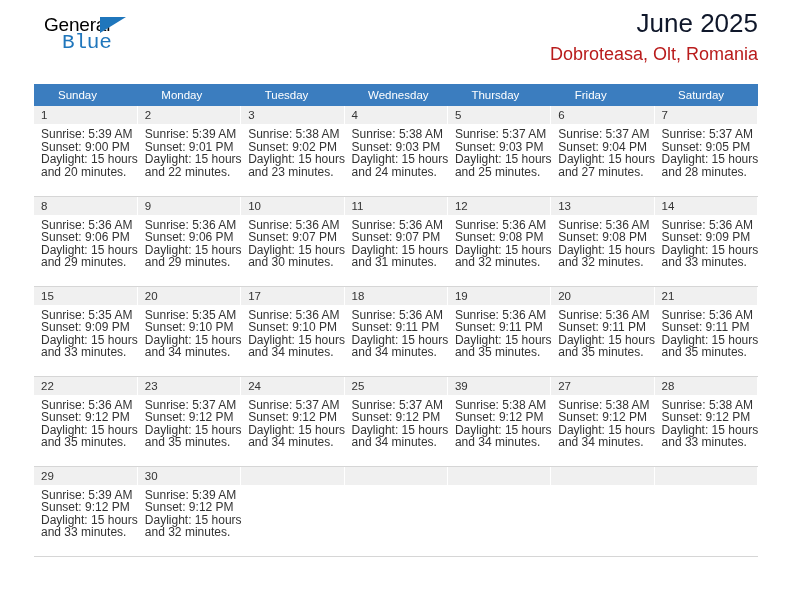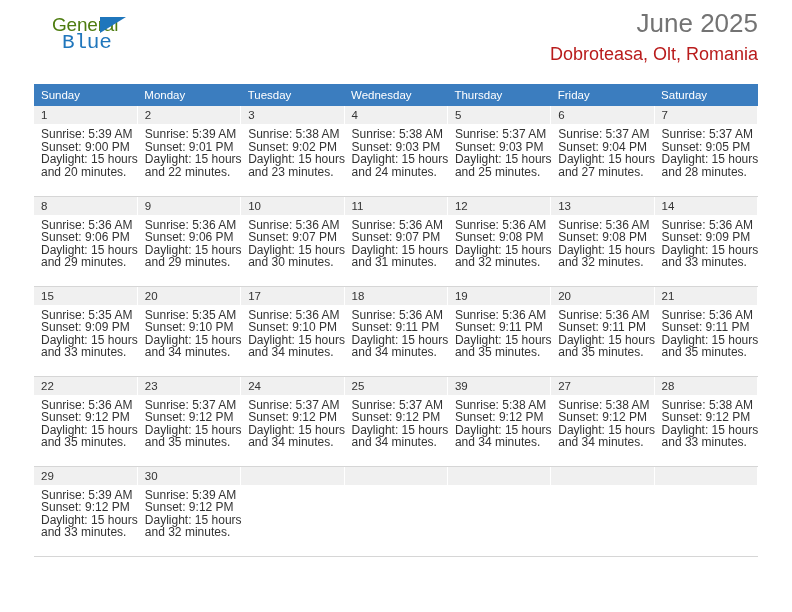--- a/index.html
+++ b/index.html
@@ -31,25 +31,25 @@
     justify-content: space-between;
   }
   .brand {
     position: relative;
     margin-top: 14px;
     width: 120px;
     height: 46px;
   }
   .brand-general {
     position: absolute;
-    left: 18px;
+    left: 10px;
     top: 0;
     font-size: 19px;
     letter-spacing: -0.2px;
-    color: #4d7c0f;
+    color: #000000;
     font-family: "Liberation Sans", sans-serif;
   }
   .brand-blue {
     position: absolute;
     left: 28px;
     top: 17px;
     font-size: 21px;
     letter-spacing: -0.2px;
     color: #1f76bc;
     font-family: Liberation Mono, monospace;
@@ -64,21 +64,21 @@
     border-bottom: 16px solid transparent;
   }
 
   .titles {
     text-align: right;
     margin-top: 6px;
   }
   .month-title {
     font-size: 26px;
     font-weight: normal;
-    color: #737373;
+    color: #0f172a;
     line-height: 34px;
     white-space: nowrap;
   }
   .location {
     font-size: 18px;
     color: #b91c1c;
     line-height: 20px;
     margin-top: 4px;
     white-space: nowrap;
   }
@@ -88,21 +88,21 @@
     width: 724px;
     border-collapse: collapse;
     table-layout: fixed;
   }
   .calendar th {
     background: #3b7dbf;
     color: #ffffff;
     font-size: 11.5px;
     font-weight: normal;
     text-align: left;
-    padding: 5px 0 5px 7px;
+    padding: 5px 0 5px 24px;
     height: 21px;
     border: none;
   }
   .calendar td {
     width: 103.42px;
     height: 90px;
     vertical-align: top;
     padding: 0;
     border-right: 1px solid #ffffff;
     border-bottom: 1px solid #d6d6d6;

